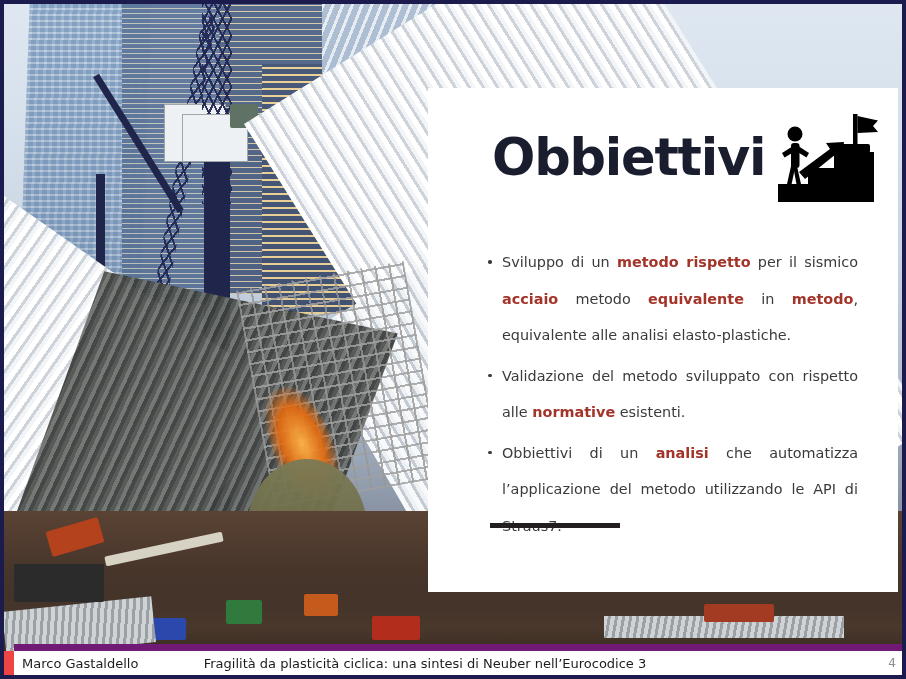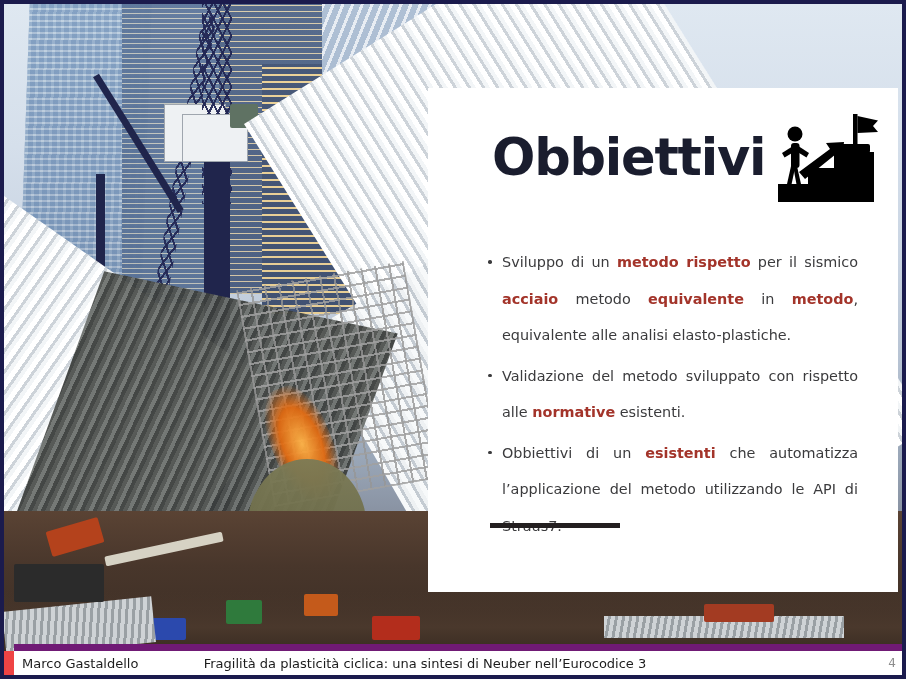--- a/index.html
+++ b/index.html
@@ -389,21 +389,21 @@
     </div>
 
     <div class="bullets">
       <div class="bullet">
         <span class="txt"><span>Sviluppo di un </span><span class="hl">metodo rispetto</span><span> per il sismico </span><span class="hl">acciaio</span><span> metodo </span><span class="hl">equivalente</span><span> in </span><span class="hl">metodo</span><span>, equivalente alle analisi elasto-plastiche.</span></span>
       </div>
       <div class="bullet">
         <span class="txt"><span>Validazione del metodo sviluppato con rispetto alle </span><span class="hl">normative</span><span> esistenti.</span></span>
       </div>
       <div class="bullet">
-        <span class="txt"><span>Obbiettivi di un </span><span class="hl">esistenti</span><span> che automatizza l’applicazione del metodo utilizzando le API di Straus7.</span></span>
+        <span class="txt"><span>Obbiettivi di un </span><span class="hl">analisi</span><span> che automatizza l’applicazione del metodo utilizzando le API di Straus7.</span></span>
       </div>
     </div>
 
     <div class="rule"></div>
   </div>
 
   <div class="footer">
     <span class="footer-author">Marco Gastaldello</span>
     <span class="footer-title">Fragilità da plasticità ciclica: una sintesi di Neuber nell’Eurocodice 3</span>
     <span class="footer-page">4</span>

